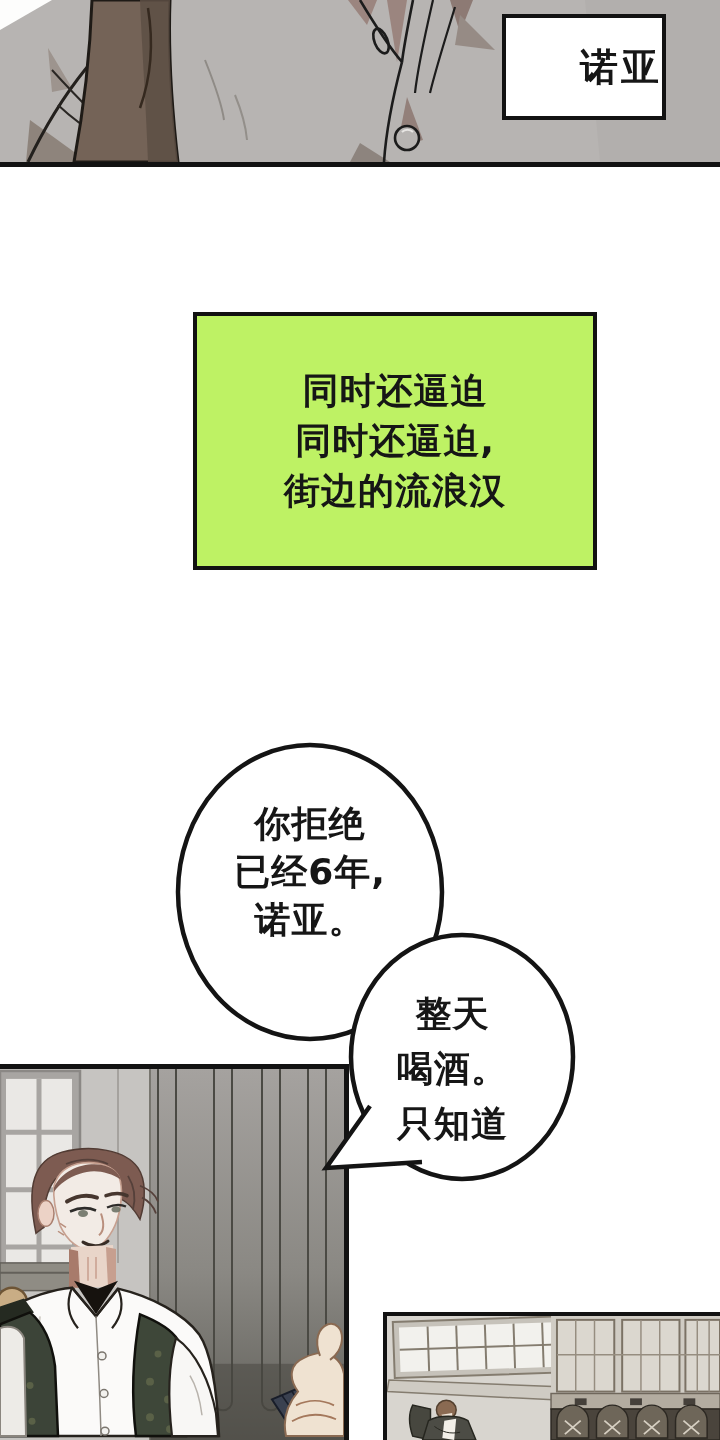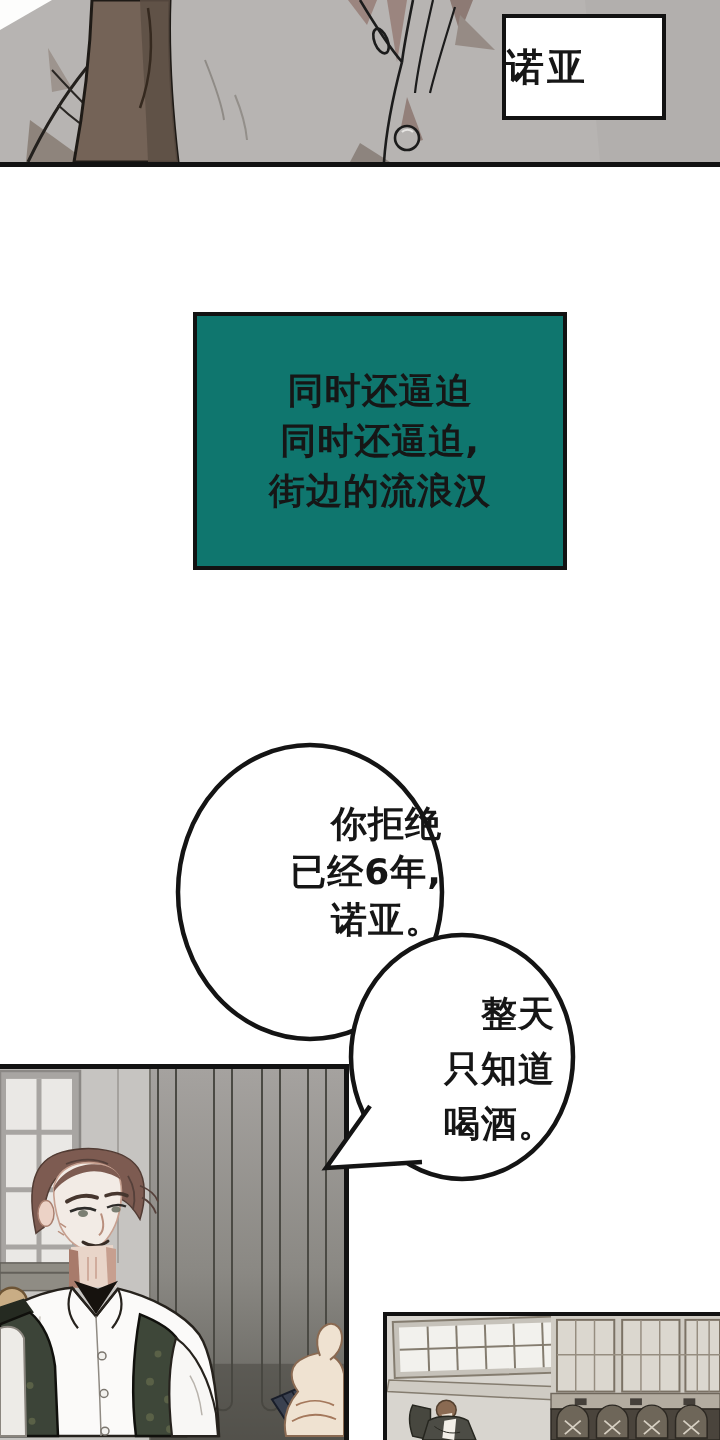--- a/index.html
+++ b/index.html
@@ -4,28 +4,28 @@
 <style>
   html,body{margin:0;padding:0;background:#ffffff;}
   .page{position:relative;width:720px;height:1440px;background:#ffffff;overflow:hidden;
         font-family:"DejaVu Sans","Liberation Sans",sans-serif;color:#161616;}
   .panel{position:absolute;box-sizing:border-box;}
   .panel svg{display:block;width:100%;height:100%;}
   .panel-top{left:0;top:0;width:720px;height:167px;border-bottom:5px solid #121212;background:#b7b4b2;}
   .panel-left{left:0;top:1064px;width:349px;height:376px;border-top:5px solid #121212;border-right:5px solid #121212;background:#bfbdba;}
   .panel-right{left:383px;top:1312px;width:337px;height:128px;border-top:4px solid #121212;border-left:4px solid #121212;background:#d8d5cf;}
   .name-box{position:absolute;left:502px;top:14px;width:164px;height:106px;background:#ffffff;
-            border:4px solid #121212;box-sizing:border-box;display:flex;align-items:center;justify-content:flex-start;
+            border:4px solid #121212;box-sizing:border-box;display:flex;align-items:center;justify-content:flex-end;
             font-size:38px;font-weight:600;letter-spacing:3px;z-index:5;}
-  .caption-box{position:absolute;left:193px;top:312px;width:374px;height:258px;background:#0f766e;
+  .caption-box{position:absolute;left:193px;top:312px;width:404px;height:258px;background:#bef264;
             border:4px solid #121212;box-sizing:border-box;display:flex;flex-direction:column;
             align-items:center;justify-content:center;z-index:5;
             font-size:36px;font-weight:600;line-height:50px;text-align:center;letter-spacing:1px;}
   .bubble-layer{position:absolute;left:0;top:0;width:720px;height:1440px;z-index:8;pointer-events:none;}
-  .bubble-text{position:absolute;z-index:9;text-align:right;font-weight:600;letter-spacing:1px;}
+  .bubble-text{position:absolute;z-index:9;text-align:center;font-weight:600;letter-spacing:1px;}
   .bubble-text-1{left:178px;top:800px;width:264px;font-size:36px;line-height:48px;}
   .bubble-text-2{left:350px;top:986px;width:205px;font-size:36px;line-height:55px;}
 </style>
 </head>
 <body>
 
 <div class="page">
 
   <div class="panel panel-top">
     <svg viewBox="0 0 720 162" preserveAspectRatio="none">
@@ -281,17 +281,17 @@
   </svg>
 
   <div class="bubble-text bubble-text-1">
     <div>你拒绝</div>
     <div>已经6年,</div>
     <div>诺亚。</div>
   </div>
 
   <div class="bubble-text bubble-text-2">
     <div>整天</div>
+    <div>喝酒。</div>
     <div>只知道</div>
-    <div>喝酒。</div>
   </div>
 
 </div>
 
 </body></html>

